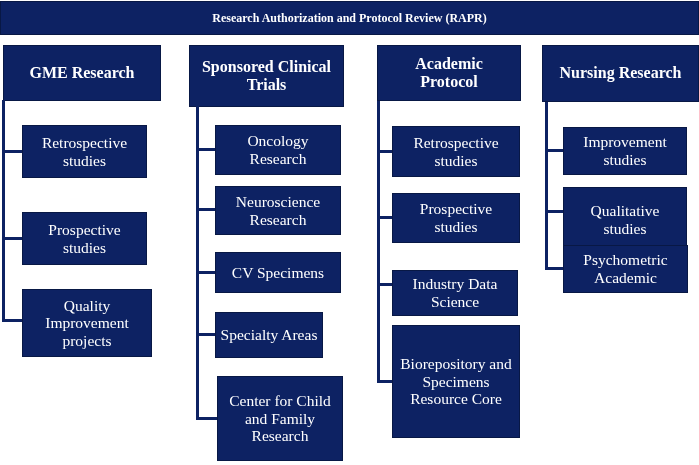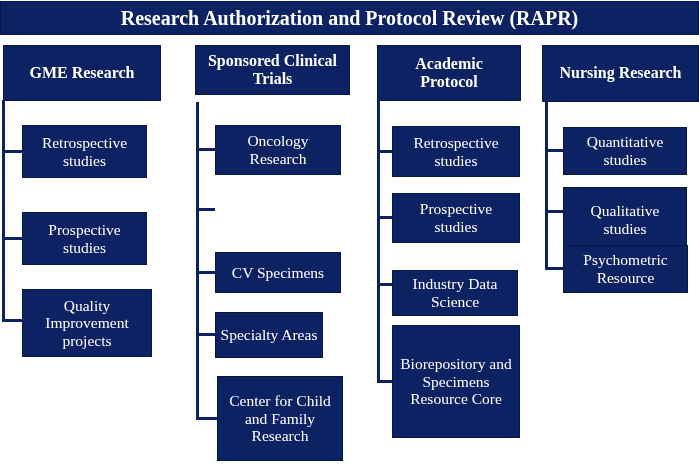--- a/index.html
+++ b/index.html
@@ -20,21 +20,21 @@
     position:absolute;
     background:var(--navy);
     border:1px solid var(--edge);
     color:var(--box-text);
     display:flex;align-items:center;justify-content:center;
     text-align:center;
     box-sizing:border-box;
   }
   .title-bar{
     left:0;top:1px;width:699px;height:34px;
-    font-weight:bold;font-size:20px;
+    font-weight:bold;font-size:12px;
   }
   .hdr{
     font-weight:bold;font-size:16px;line-height:1.15;
     padding:2px 3px;
   }
   .node{
     font-size:15.5px;line-height:1.14;
     padding:2px 4px;
   }
   .narrow-text{display:inline-block;max-width:104px;}
@@ -62,31 +62,34 @@
   <div class="box node" style="left:22px;top:125px;width:125px;height:53px">
     <span>Retrospective studies</span>
   </div>
   <div class="box node" style="left:22px;top:212px;width:125px;height:53px">
     <span>Prospective studies</span>
   </div>
   <div class="box node" style="left:22px;top:289px;width:130px;height:68px">
     <span>Quality Improvement projects</span>
   </div>
 
-  <div class="box hdr" style="left:195px;top:45px;width:155px;height:50px">
+  <div class="box hdr" style="left:189px;top:45px;width:155px;height:62px">
     <span>Sponsored Clinical Trials</span>
   </div>
   <div class="conn" style="left:196px;top:102px;width:3px;height:318px"></div>
   <div class="conn" style="left:196px;top:148px;width:19px;height:3px"></div>
   <div class="conn" style="left:196px;top:208px;width:19px;height:3px"></div>
   <div class="conn" style="left:196px;top:271px;width:19px;height:3px"></div>
   <div class="conn" style="left:196px;top:333px;width:19px;height:3px"></div>
   <div class="conn" style="left:196px;top:417px;width:21px;height:3px"></div>
   <div class="box node" style="left:215px;top:125px;width:126px;height:50px">
     <span>Oncology Research</span>
+  </div>
+  <div class="box node" style="left:215px;top:186px;width:126px;height:49px">
+    <span>Neuroscience Research</span>
   </div>
   <div class="box node" style="left:215px;top:252px;width:126px;height:41px">
     <span>CV Specimens</span>
   </div>
   <div class="box node" style="left:215px;top:312px;width:108px;height:46px">
     <span>Specialty Areas</span>
   </div>
   <div class="box node" style="left:217px;top:376px;width:126px;height:85px">
     <span>Center for Child and Family Research</span>
   </div>
@@ -113,22 +116,22 @@
   </div>
 
   <div class="box hdr" style="left:542px;top:45px;width:157px;height:57px">
     <span>Nursing Research</span>
   </div>
   <div class="conn" style="left:545px;top:102px;width:3px;height:168px"></div>
   <div class="conn" style="left:545px;top:149px;width:18px;height:3px"></div>
   <div class="conn" style="left:545px;top:210px;width:18px;height:3px"></div>
   <div class="conn" style="left:545px;top:267px;width:18px;height:3px"></div>
   <div class="box node" style="left:563px;top:127px;width:124px;height:48px">
-    <span>Quantitative studies</span>
+    <span>Improvement studies</span>
   </div>
   <div class="box node" style="left:563px;top:187px;width:124px;height:66px">
     <span>Qualitative studies</span>
   </div>
   <div class="box node" style="left:563px;top:245px;width:125px;height:48px">
-    <span>Psychometric Resource</span>
+    <span>Psychometric Academic</span>
   </div>
 
 </div>
 
 </body></html>

